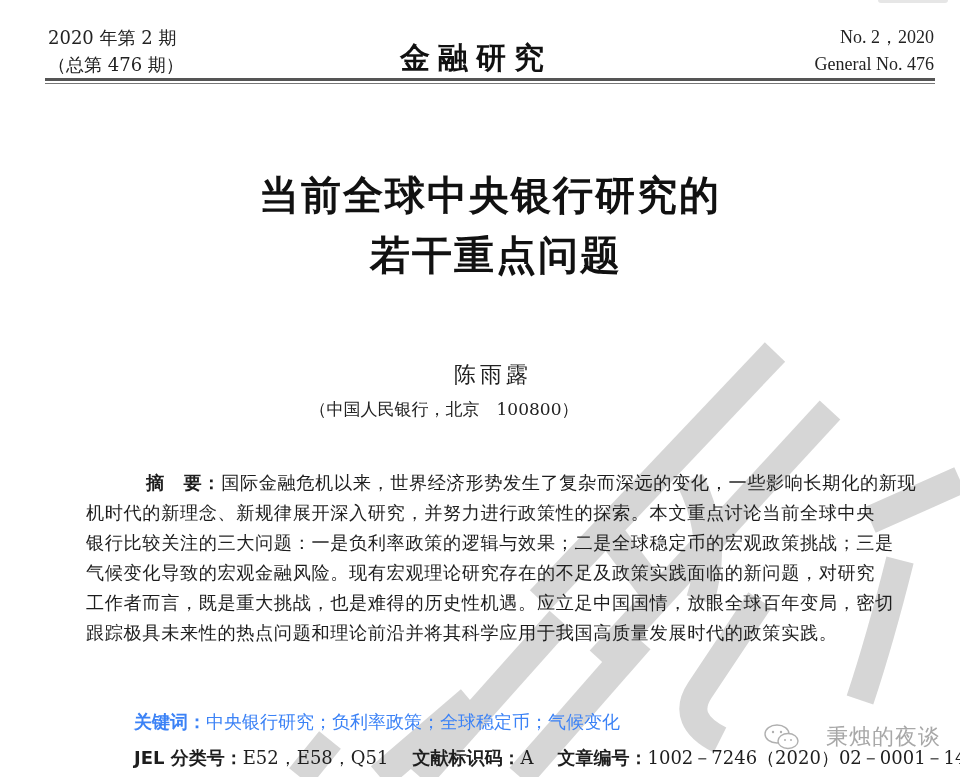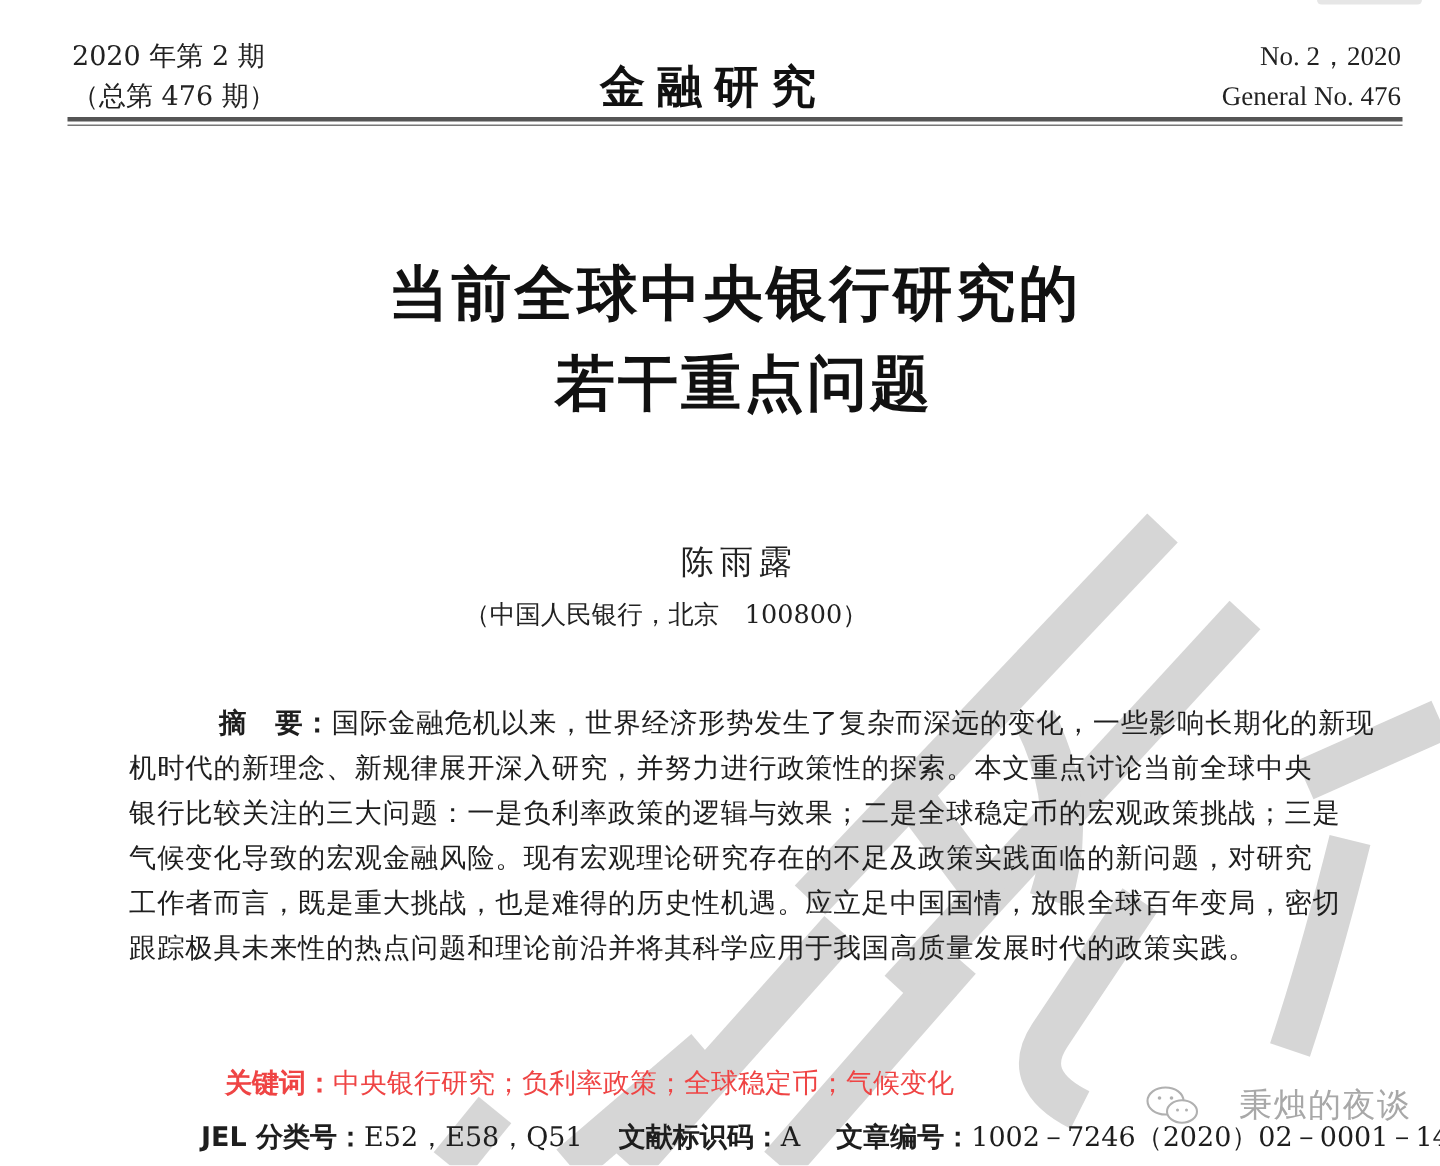--- a/index.html
+++ b/index.html
@@ -17,21 +17,21 @@
     .title.l1 { top: 168px; left: 10px; }
     .title.l2 { top: 228px; left: 16px; }
 
     .author { position: absolute; top: 360px; left: 0; width: 878px; text-align: center; font-size: 22px; letter-spacing: 4px; color: #222; padding-left: 26px; margin-left: 41px; }
     .affil { position: absolute; top: 398px; left: 0; width: 868px; text-align: center; font-size: 17px; color: #222; padding-left: 20px; }
 
     .abstract { position: absolute; left: 86px; top: 468px; width: 862px; font-size: 18.2px; line-height: 30px; color: #1e1e1e; letter-spacing: 0.6px; }
     .abstract .lead { font-weight: bold; font-family: "DejaVu Sans", sans-serif; margin-left: 60px; }
     .abstract .line { display: block; white-space: nowrap; }
 
-    .keywords { position: absolute; left: 150px; top: 710px; font-size: 18px; color: #ef4444; white-space: nowrap; }
+    .keywords { position: absolute; left: 134px; top: 710px; font-size: 18px; color: #3b82f6; white-space: nowrap; }
     .keywords .k { font-weight: bold; font-family: "DejaVu Sans", sans-serif; }
     .jel { position: absolute; left: 134px; top: 746px; font-size: 18px; color: #1e1e1e; white-space: nowrap; }
     .jel .k { font-weight: bold; font-family: "DejaVu Sans", sans-serif; }
     .gap { display: inline-block; width: 24px; }
 
     .watermark { position: absolute; left: 0; top: 0; width: 960px; height: 777px; pointer-events: none; }
     .wx { position: absolute; left: 762px; top: 722px; font-size: 22px; color: #a8a8a8; font-family: "DejaVu Sans", sans-serif; letter-spacing: 1px; display: flex; align-items: center; gap: 24px; }
     .wx svg { width: 40px; height: 30px; }
     .topbar { position: absolute; right: 12px; top: 0; width: 70px; height: 3px; background: #e6e6e6; border-radius: 0 0 3px 3px; }
   </style>

